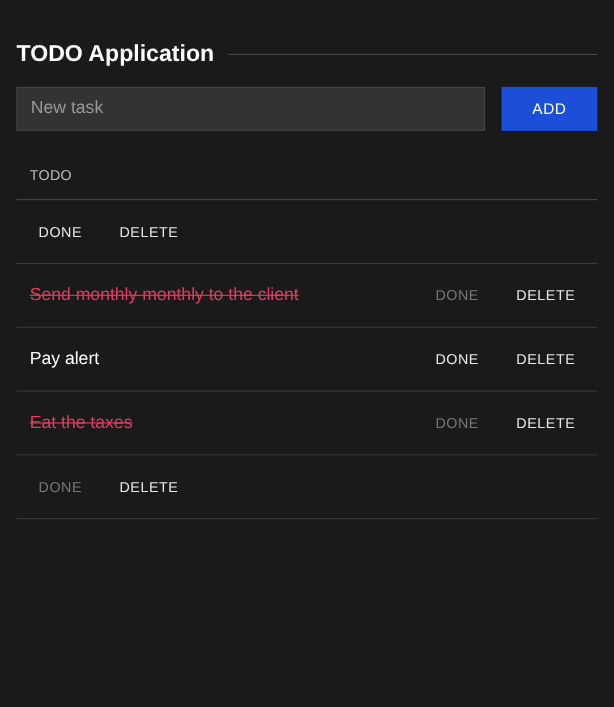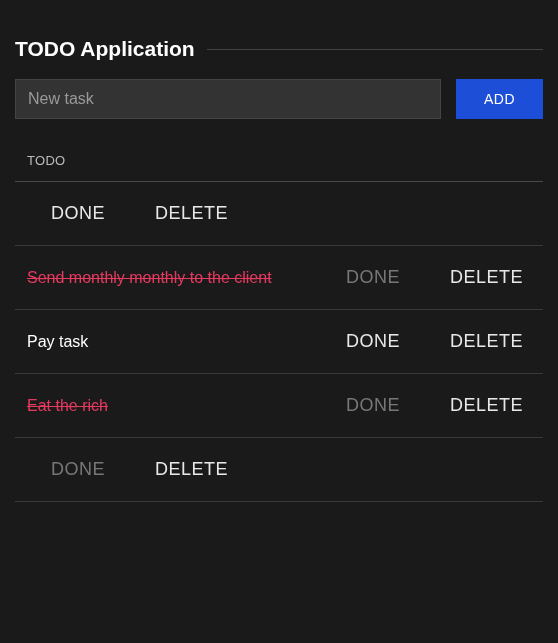--- a/index.html
+++ b/index.html
@@ -91,26 +91,25 @@
       color: #ffffff;
     }
     .task-text.done {
       color: #e63960;
       text-decoration: line-through;
     }
     .action-btn {
       background: transparent;
       border: none;
       color: #e8e8e8;
-      font-size: 18px;
+      font-size: 13px;
       letter-spacing: 0.5px;
       cursor: pointer;
       padding: 4px 8px;
       font-family: inherit;
-      margin-left: 16px;
     }
     .action-btn.done-btn {
       margin-right: 18px;
     }
     .action-btn.dim {
       color: #777;
     }
   </style>
 </head>
 <body>
@@ -134,26 +133,26 @@
         <div class="task-row">
           <button class="action-btn done-btn">DONE</button>
           <button class="action-btn delete-btn">DELETE</button>
         </div>
         <div class="task-row">
           <div class="task-text done">Send monthly monthly to the client</div>
           <button class="action-btn done-btn dim">DONE</button>
           <button class="action-btn delete-btn">DELETE</button>
         </div>
         <div class="task-row">
-          <div class="task-text">Pay task</div>
+          <div class="task-text">Pay alert</div>
           <button class="action-btn done-btn">DONE</button>
           <button class="action-btn delete-btn">DELETE</button>
         </div>
         <div class="task-row">
-          <div class="task-text done">Eat the rich</div>
+          <div class="task-text done">Eat the taxes</div>
           <button class="action-btn done-btn dim">DONE</button>
           <button class="action-btn delete-btn">DELETE</button>
         </div>
         <div class="task-row">
           <button class="action-btn done-btn dim">DONE</button>
           <button class="action-btn delete-btn">DELETE</button>
         </div>
       </div>
   </div>
 </div>

